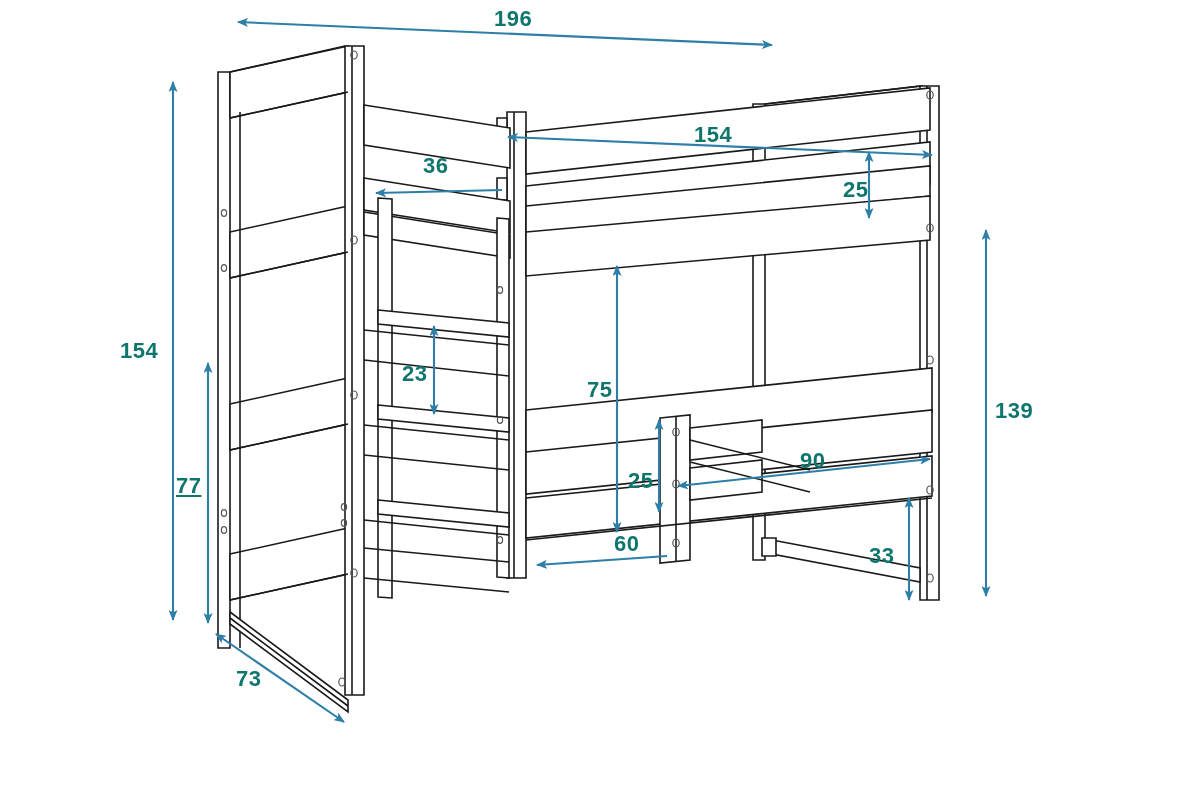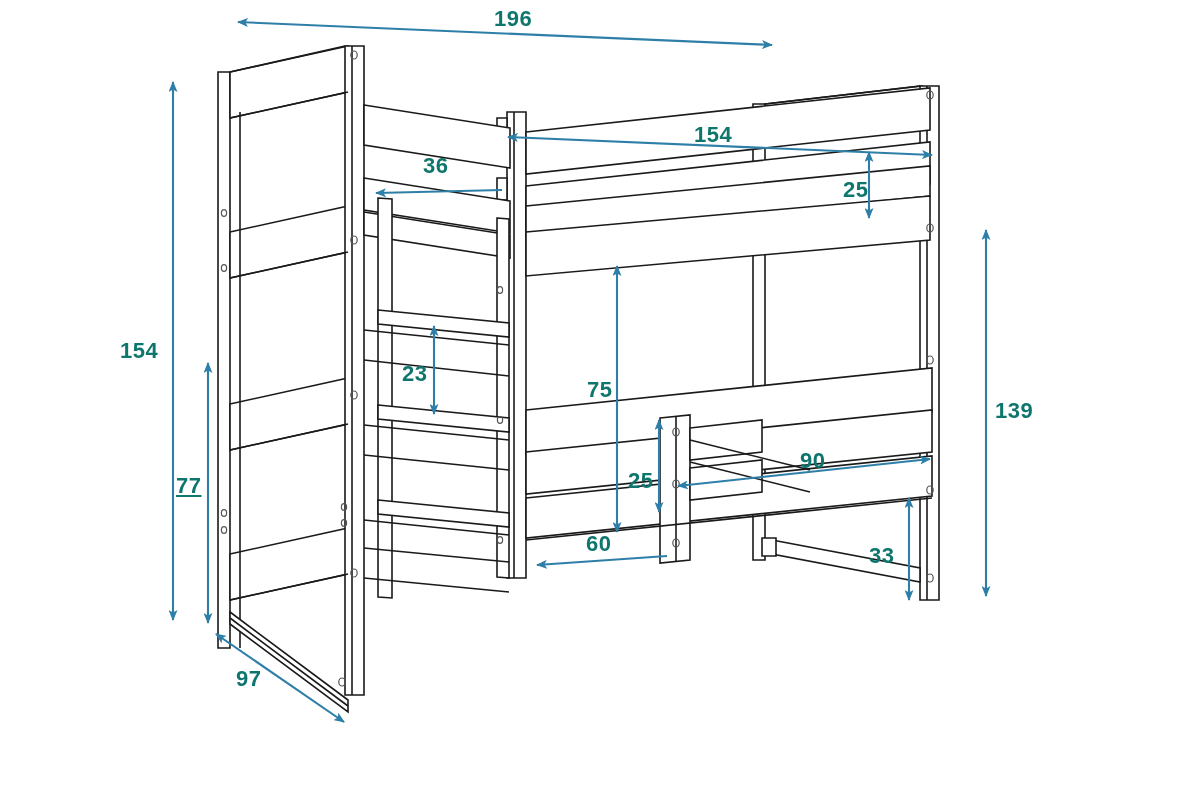--- a/index.html
+++ b/index.html
@@ -211,23 +211,23 @@
   <div class="dim-label" style="left:120px; top:340px;">154</div>
 
   <div class="dim-label" style="left:176px; top:475px;text-decoration:underline;">77</div>
 
   <div class="dim-label" style="left:402px; top:357px;margin-top:6px;">23</div>
 
   <div class="dim-label" style="left:587px; top:339px;margin-top:40px;">75</div>
 
   <div class="dim-label" style="left:628px; top:470px;">25</div>
 
-  <div class="dim-label" style="left:586px; top:533px;">60</div>
+  <div class="dim-label" style="left:614px; top:533px;">60</div>
 
   <div class="dim-label" style="left:800px; top:450px;">90</div>
 
   <div class="dim-label" style="left:869px; top:545px;text-align:right;">33</div>
 
   <div class="dim-label" style="left:995px; top:400px;">139</div>
 
-  <div class="dim-label" style="left:236px; top:668px;">97</div>
+  <div class="dim-label" style="left:236px; top:668px;">73</div>
 
 </div>
 
 </body></html>

